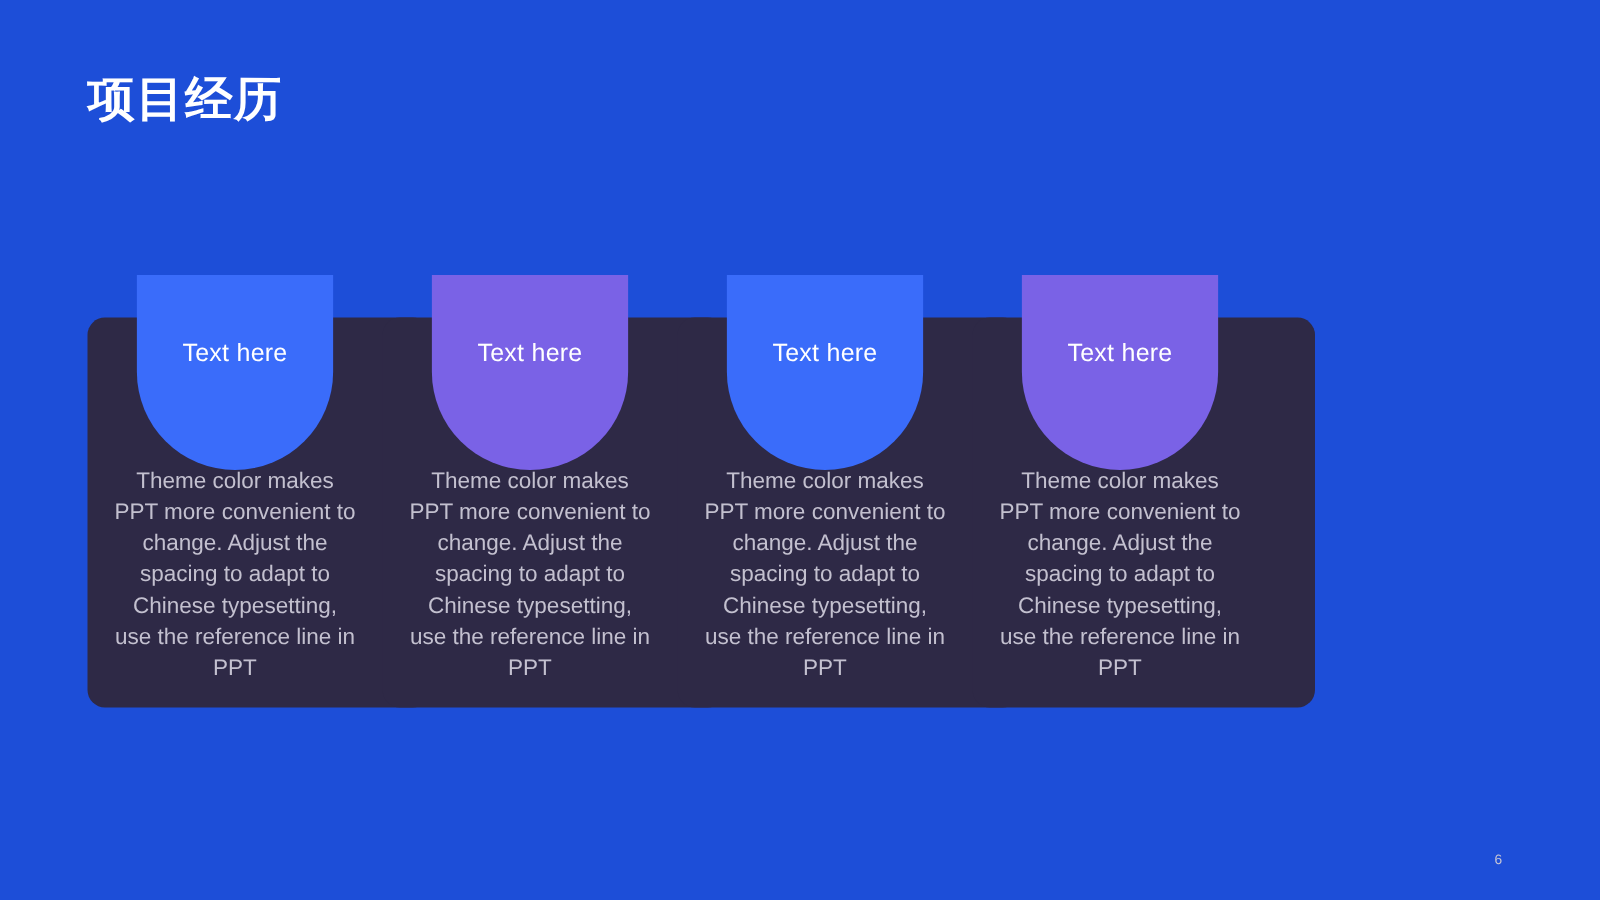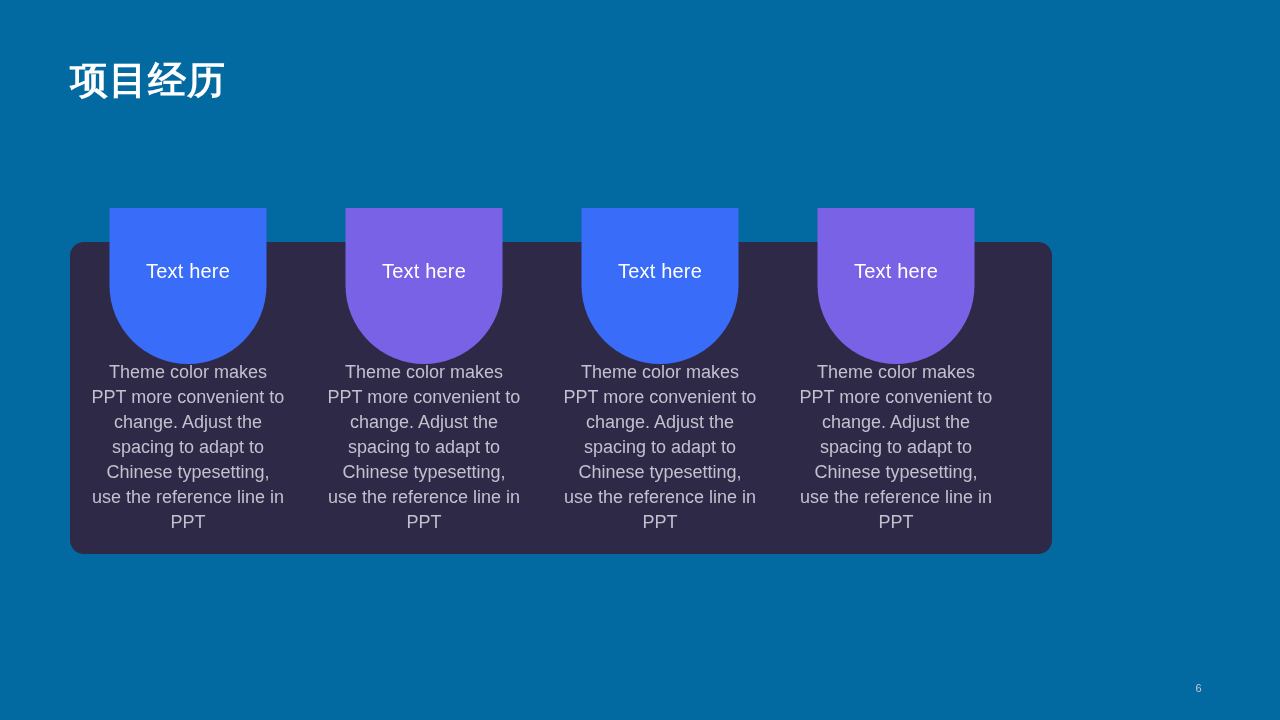--- a/index.html
+++ b/index.html
@@ -31,21 +31,21 @@
     color: #ffffff;
     letter-spacing: 1px;
     line-height: 56px;
     white-space: nowrap;
   }
 
   
   .cards-row {
     position: absolute;
     left: 70px;
-    top: 208px;
+    top: 220px;
     width: 944px;
     height: 346px;
     display: flex;
     justify-content: space-between;
     align-items: flex-start;
   }
 
   .card-wrap {
     position: relative;
     width: 274px;
@@ -105,21 +105,21 @@
     right: 78px;
     bottom: 26px;
     font-size: 11px;
     color: #c9c7d4;
     letter-spacing: 0.3px;
   }
 </style>
 </head>
 <body style="background: rgb(12, 7, 38);">
 
-<div class="slide" style="background: #0369a1;">
+<div class="slide" style="background: #1d4ed8;">
 
   <div class="slide-title">项目经历</div>
 
   <div class="cards-row">
 
     <div class="card-wrap">
       <div class="card-body" style="background: rgb(46, 41, 70);"></div>
       <div class="shield" style="background: rgb(58, 108, 250);">
         <span class="shield-label">Text here</span>
       </div>

